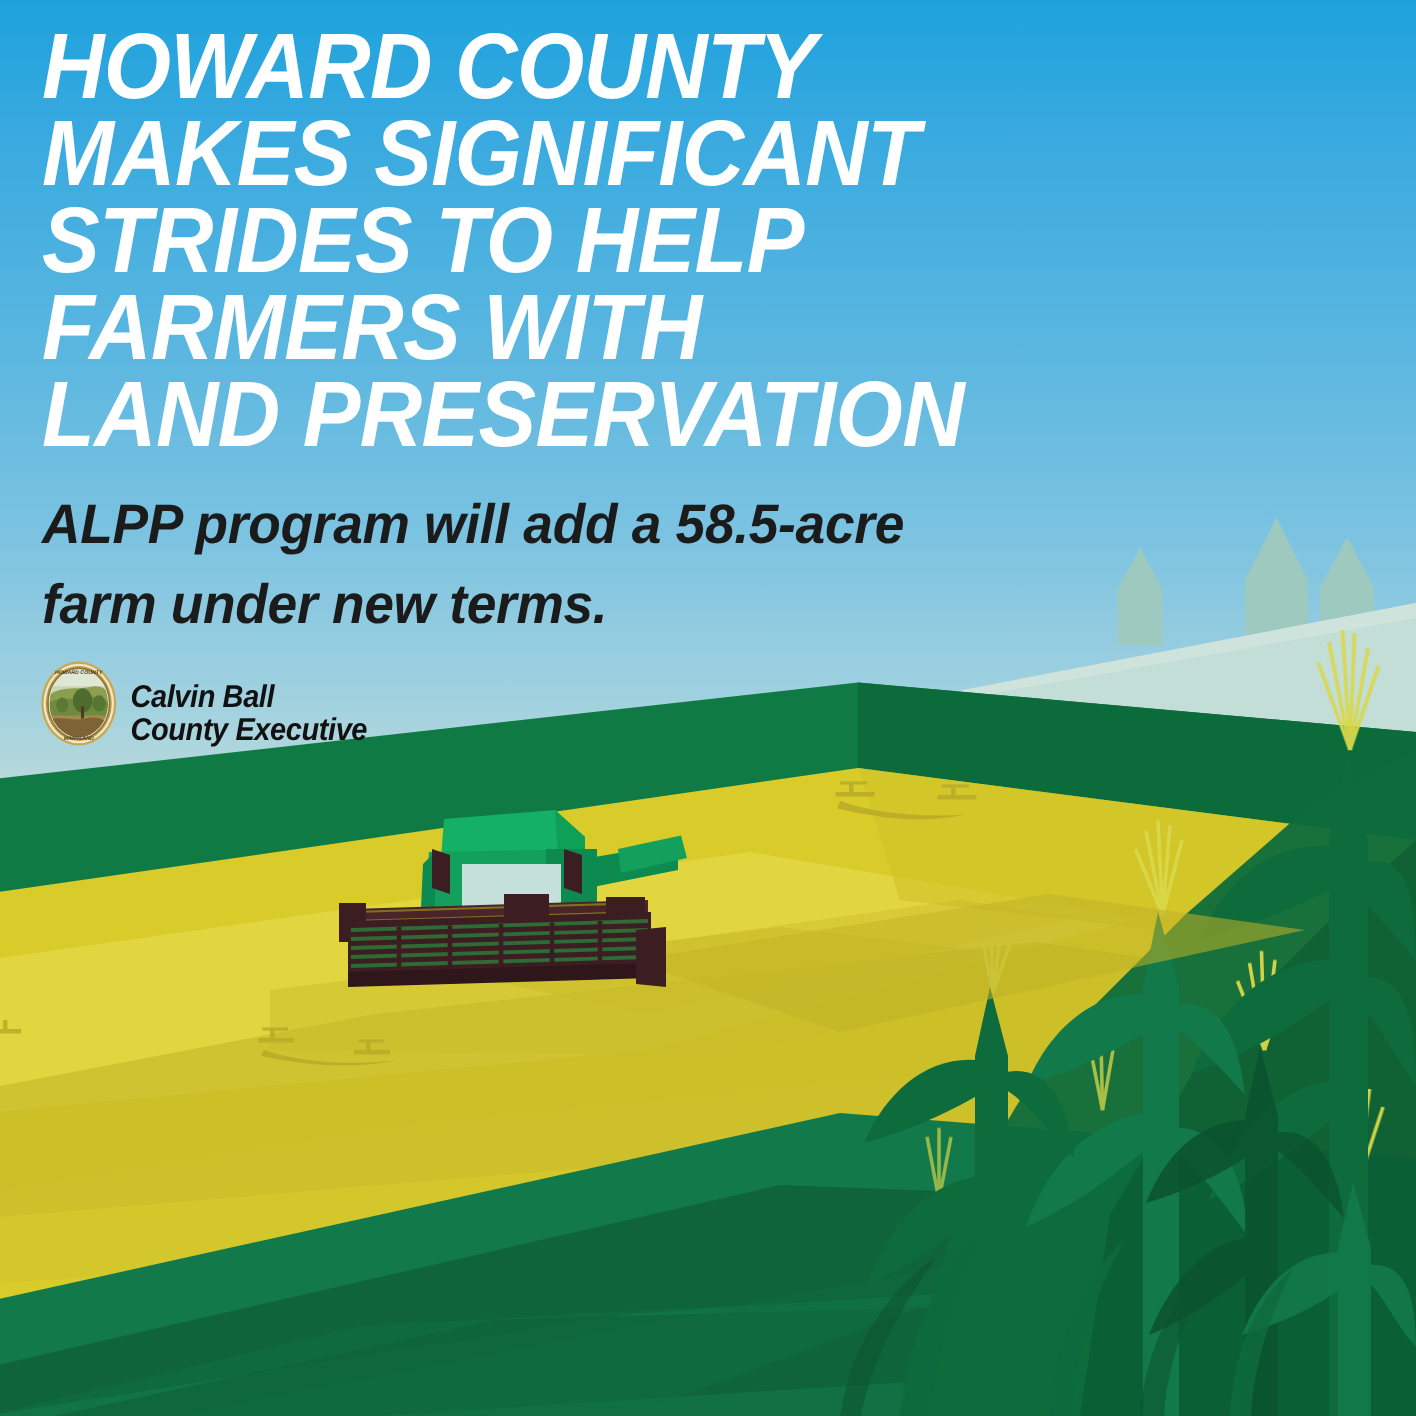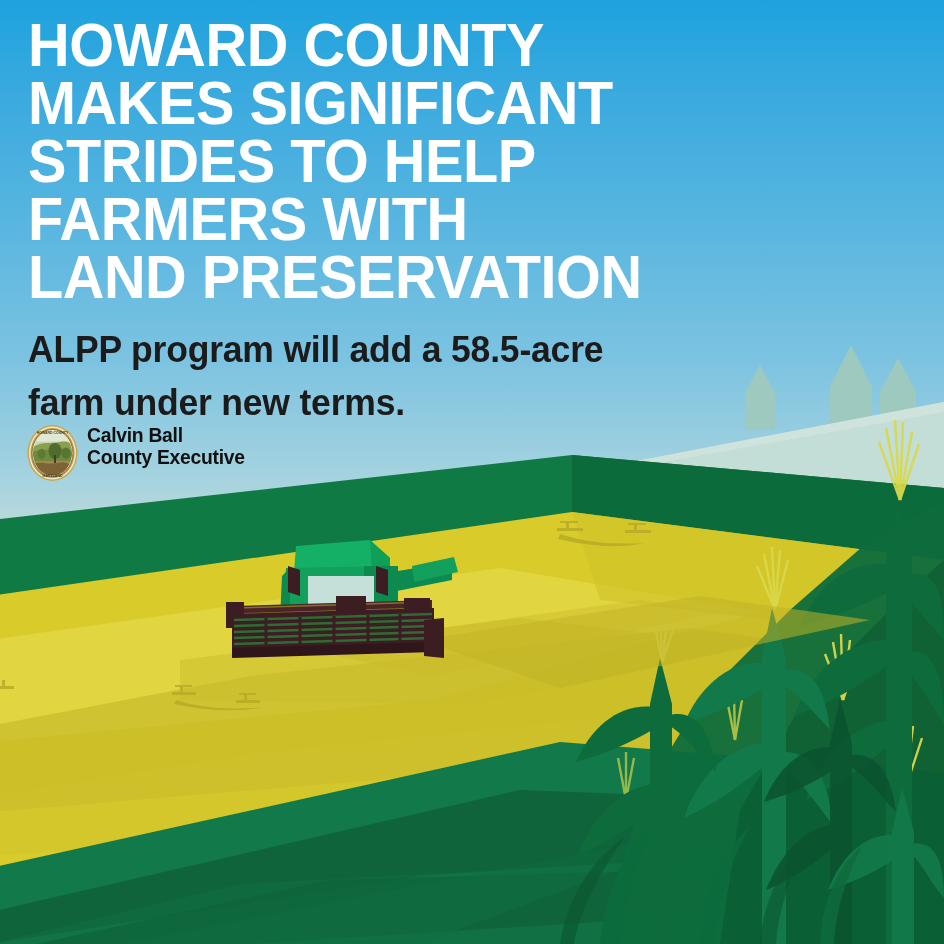--- a/index.html
+++ b/index.html
@@ -11,20 +11,21 @@
   * { box-sizing: border-box; }
 
   #poster {
     position: relative;
     width: 944px;
     height: 944px;
     overflow: hidden;
     font-family: "Liberation Sans", sans-serif;
     background: #29a3dc;
     user-select: none;
+    font-style: italic;
   }
 
   
   .sky {
     position: absolute;
     inset: 0;
     background: linear-gradient(to bottom,
        #1ea2dd 0%,
        #3aaadf 10%,
        #59b6e0 24%,
@@ -77,23 +78,23 @@
     letter-spacing: -0.2px;
     transform: scaleX(0.96);
     transform-origin: left top;
   }
   .subhead .sh-line { display: block; white-space: nowrap; }
 
   
   .logo-lockup {
     position: absolute;
     left: 25px;
-    top: 424px;
+    top: 440px;
     display: flex;
-    align-items: flex-start;
+    align-items: flex-end;
     gap: 7px;
   }
   .seal {
     width: 55px;
     height: 58px;
     flex: 0 0 auto;
   }
   .logo-text {
     color: #111111;
     font-family: "Liberation Sans Narrow", "Liberation Sans", sans-serif;

